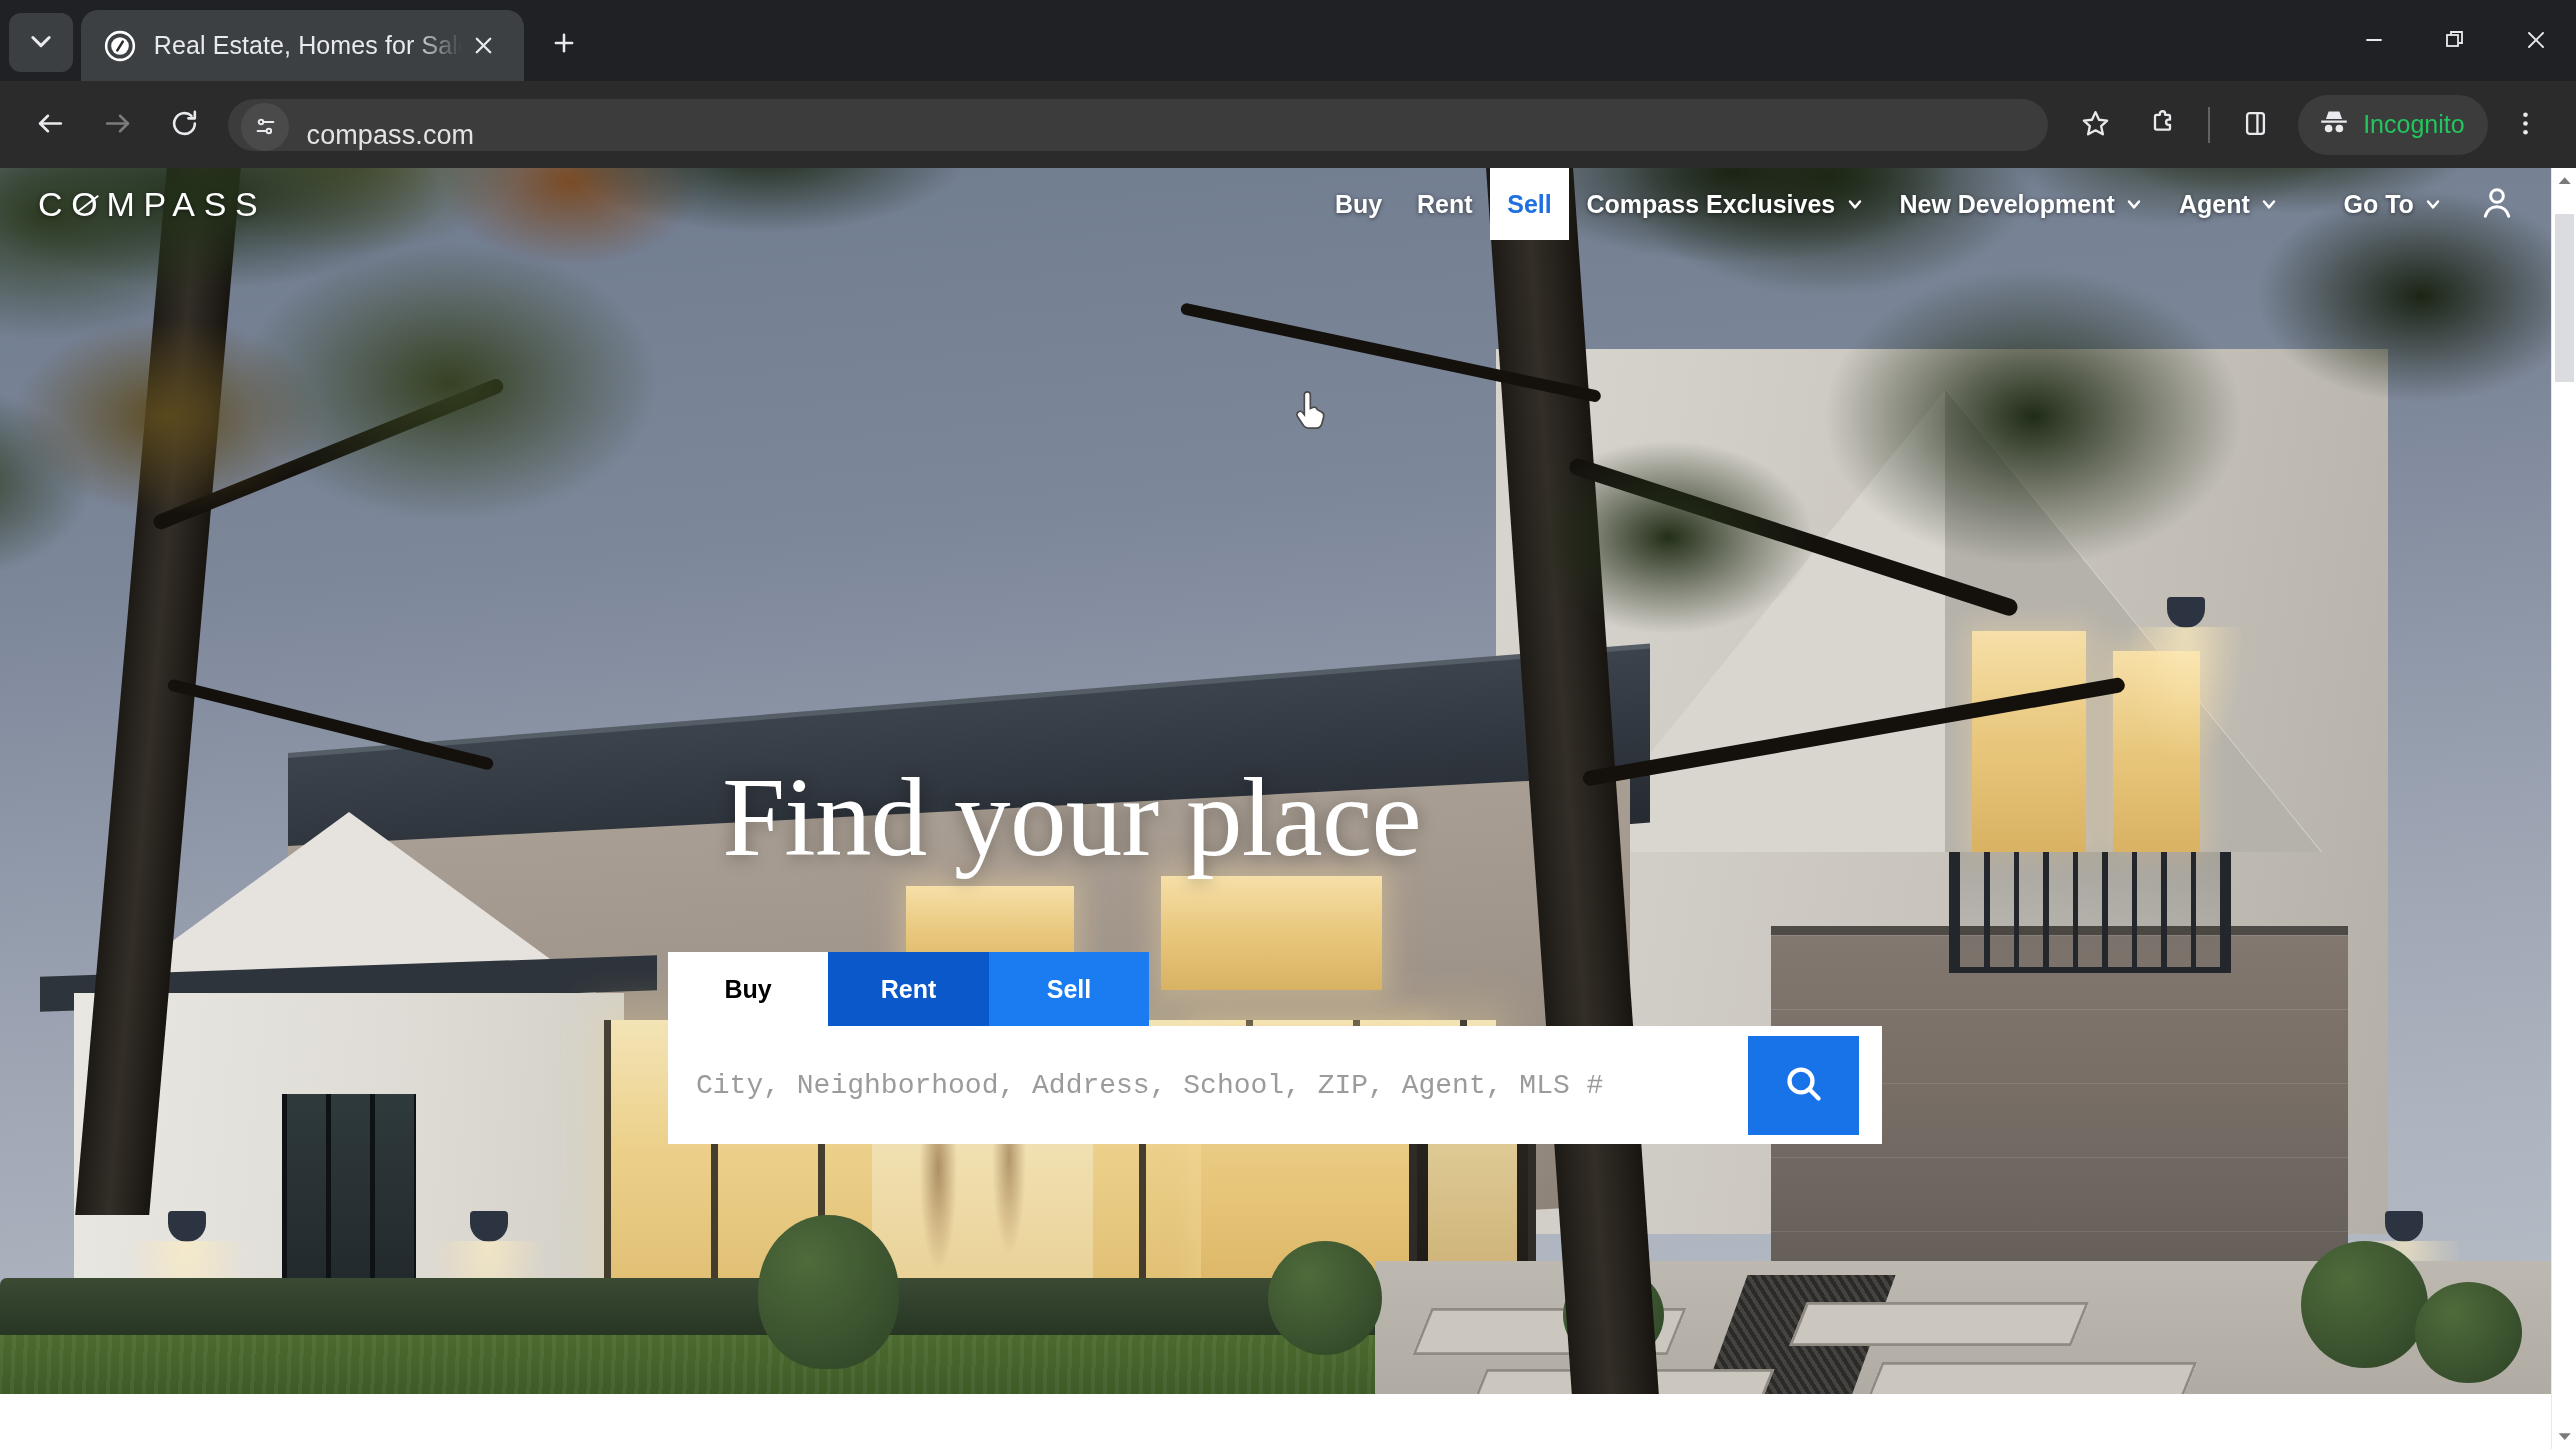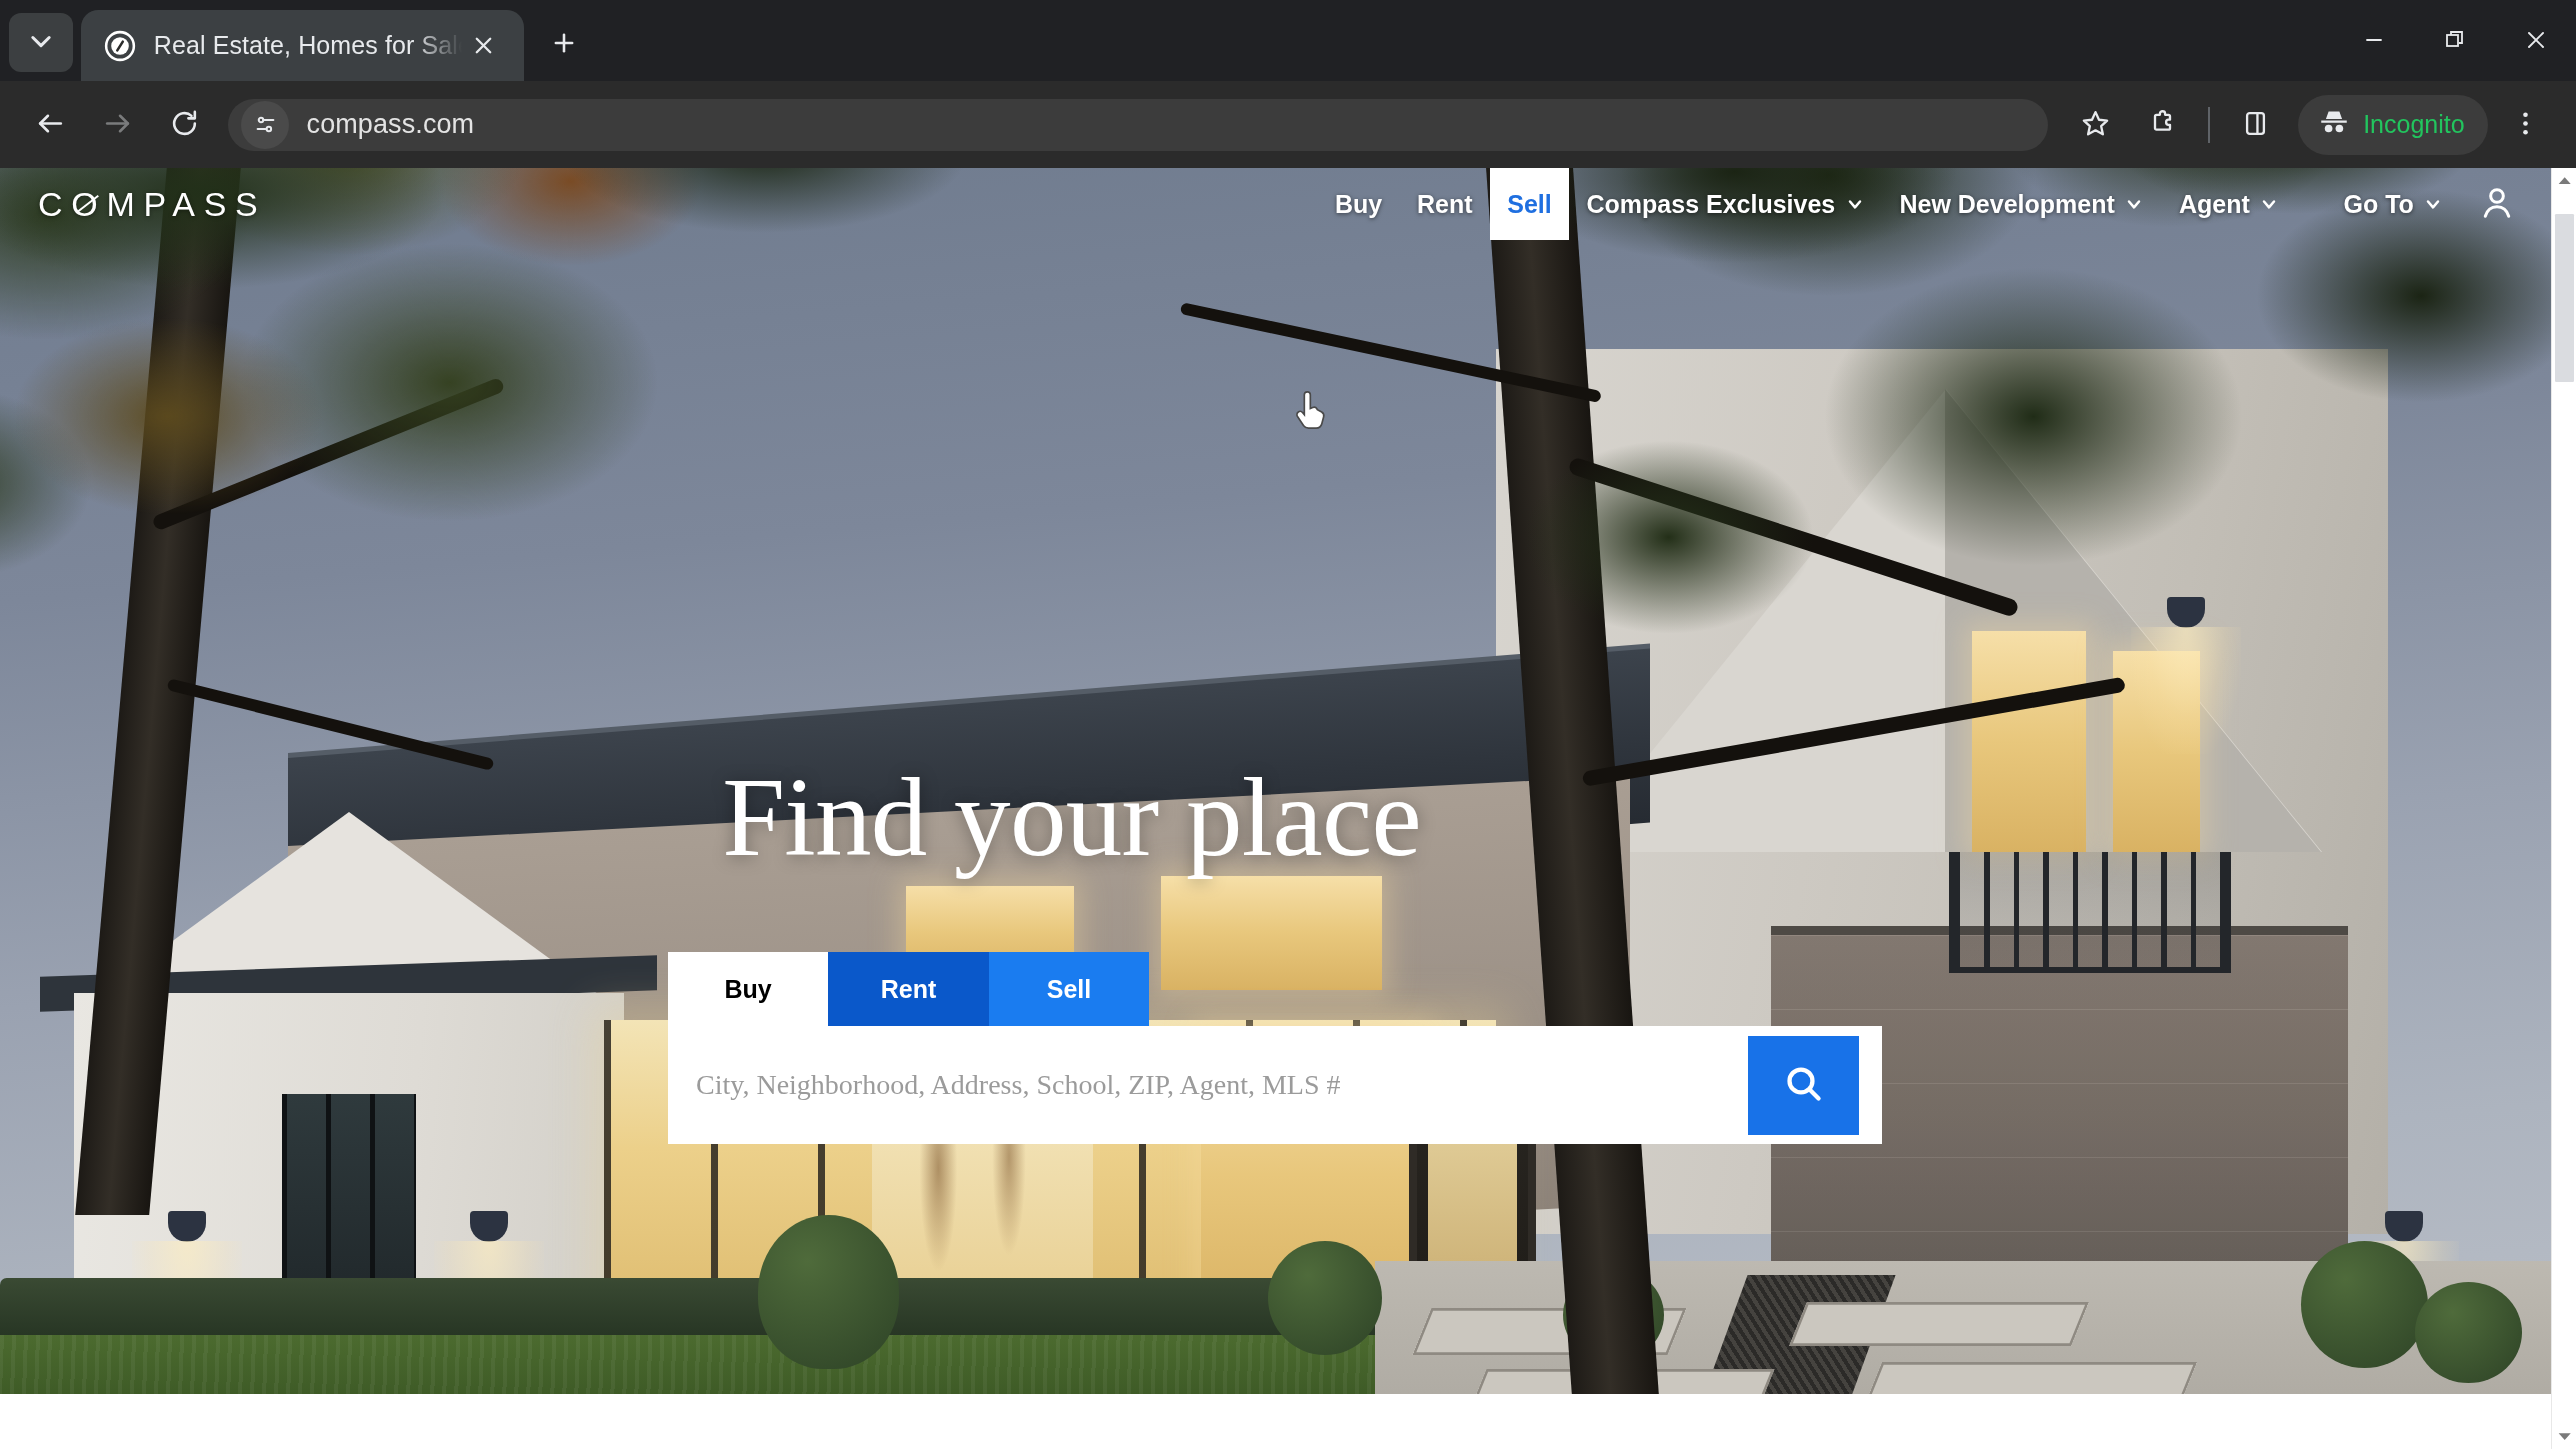--- a/index.html
+++ b/index.html
@@ -56,21 +56,21 @@
   }
   .tb-btn {
     width:67px; height:67px; border-radius:50%;
     display:flex; align-items:center; justify-content:center; flex:none;
   }
   .tb-btn svg { width:31px; height:31px; }
   .tb-btn.disabled svg { opacity:.42; }
 
   .omnibox {
     flex:1; height:52px; background:#3c3c3c; border-radius:32px;
-    display:flex; align-items:center; margin:0 14.8px 0 9.4px; padding-left:13.4px;
+    display:flex; align-items:flex-end; margin:0 14.8px 0 9.4px; padding-left:13.4px;
   }
   .site-chip {
     width:48px; height:48px; border-radius:50%; background:#4a4a4a;
     display:flex; align-items:center; justify-content:center; flex:none; margin-right:17.4px;
   }
   .site-chip svg { width:27px; height:27px; }
   .omnibox-url { color:#e3e3e3; font-size:27px; letter-spacing:0.1px; }
 
   .tb-right { display:flex; align-items:center; flex:none; }
   .tb-divider { width:1.3px; height:36px; background:#5f6368; margin:0 12px; }
@@ -328,21 +328,21 @@
   }
   .seg.buy { width:160px; background:#ffffff; color:#000; }
   .seg.rent { width:161px; background:#0a58ca; color:#fff; }
   .seg.sell { width:160px; background:#1a7cf0; color:#fff; }
   .searchbar {
     height:118px; background:#fff; display:flex; align-items:center;
     padding:0 23px 0 28px;
   }
   .search-input {
     flex:1; border:none; outline:none; background:transparent;
-    font-family:Liberation Serif, serif; font-size:28px; color:#222;
+    font-family:Liberation Mono, monospace; font-size:28px; color:#222;
   }
   .search-input::placeholder { color:#9b9b9b; }
   .search-go {
     width:111px; height:99px; background:#1872e8; border:none; cursor:pointer;
     display:flex; align-items:center; justify-content:center; flex:none;
   }
   .search-go svg { width:43px; height:43px; }
 
   
   .scrollbar {

